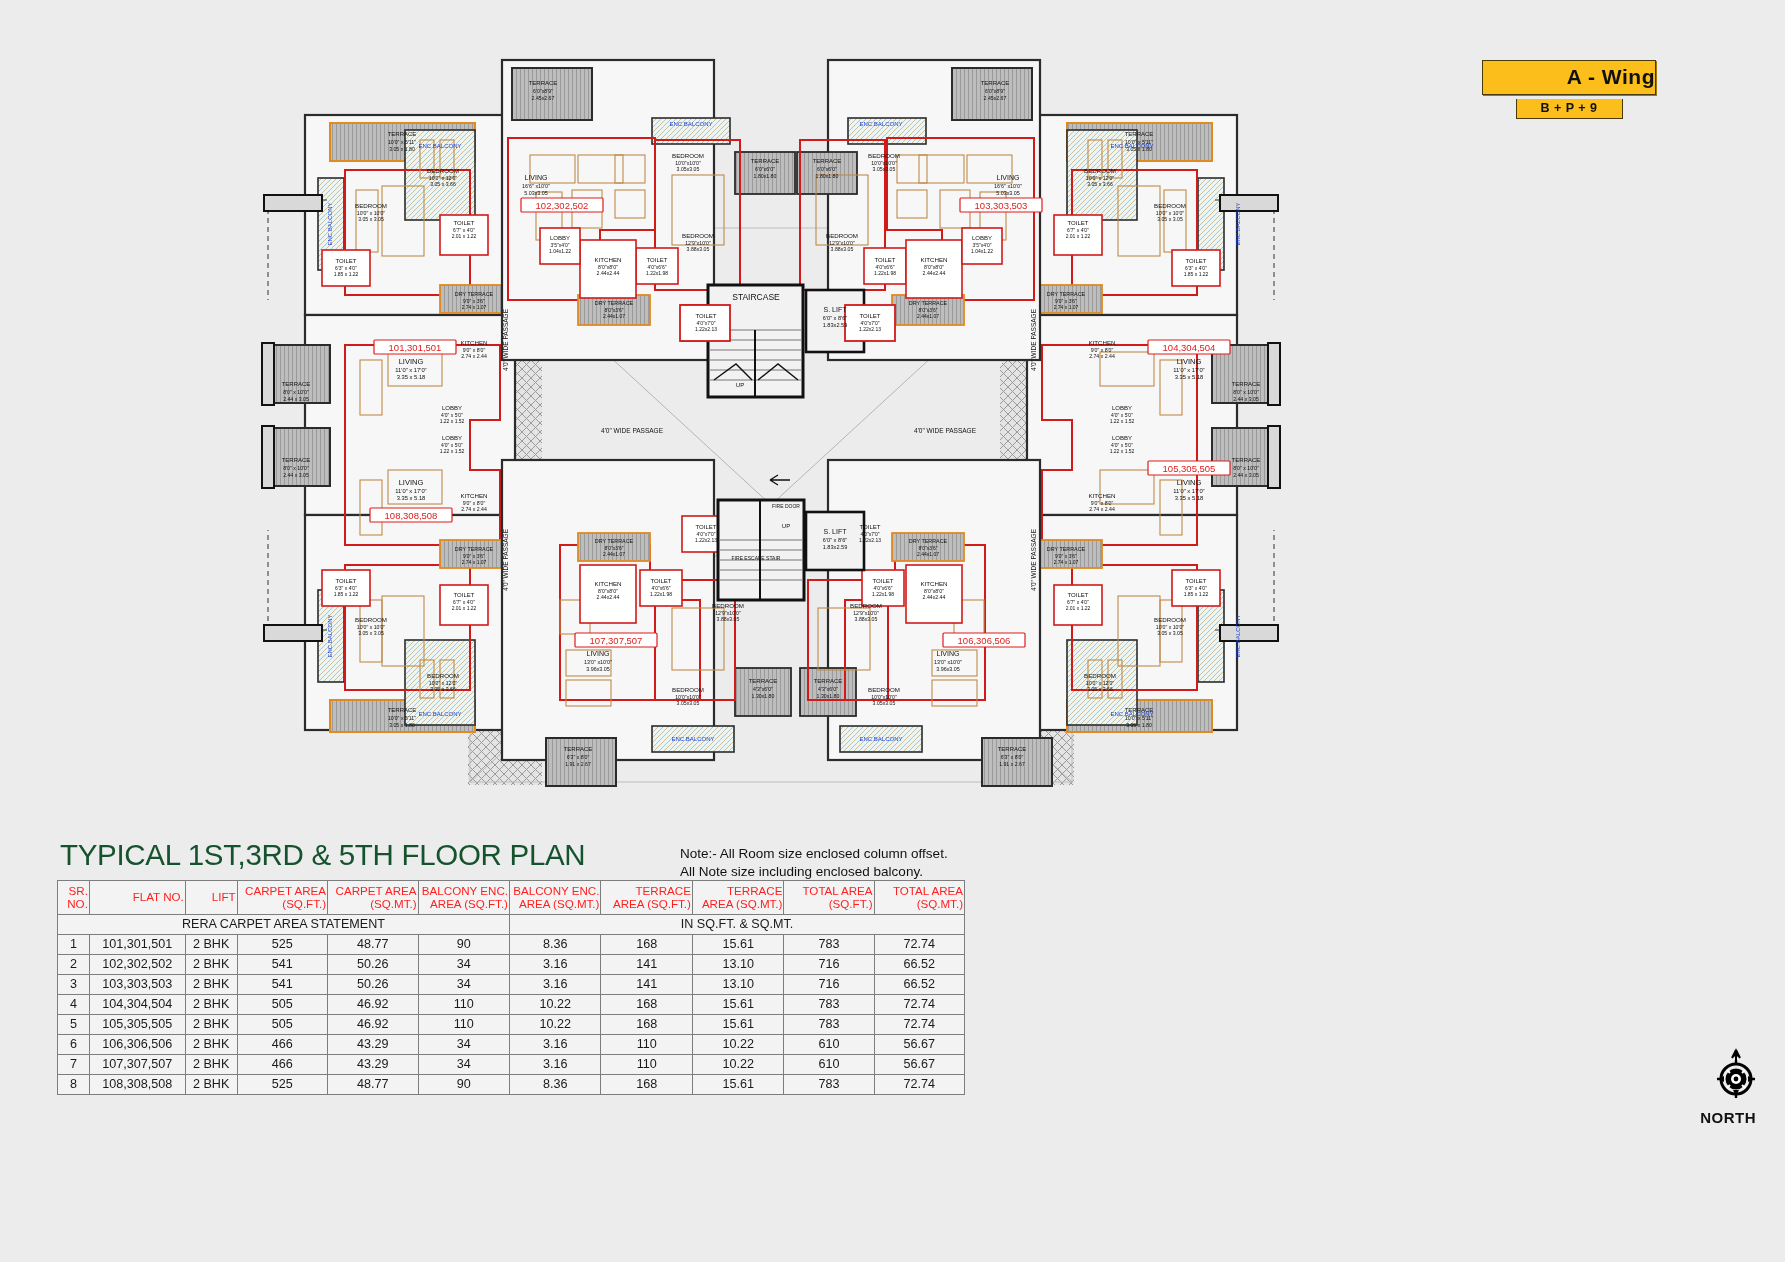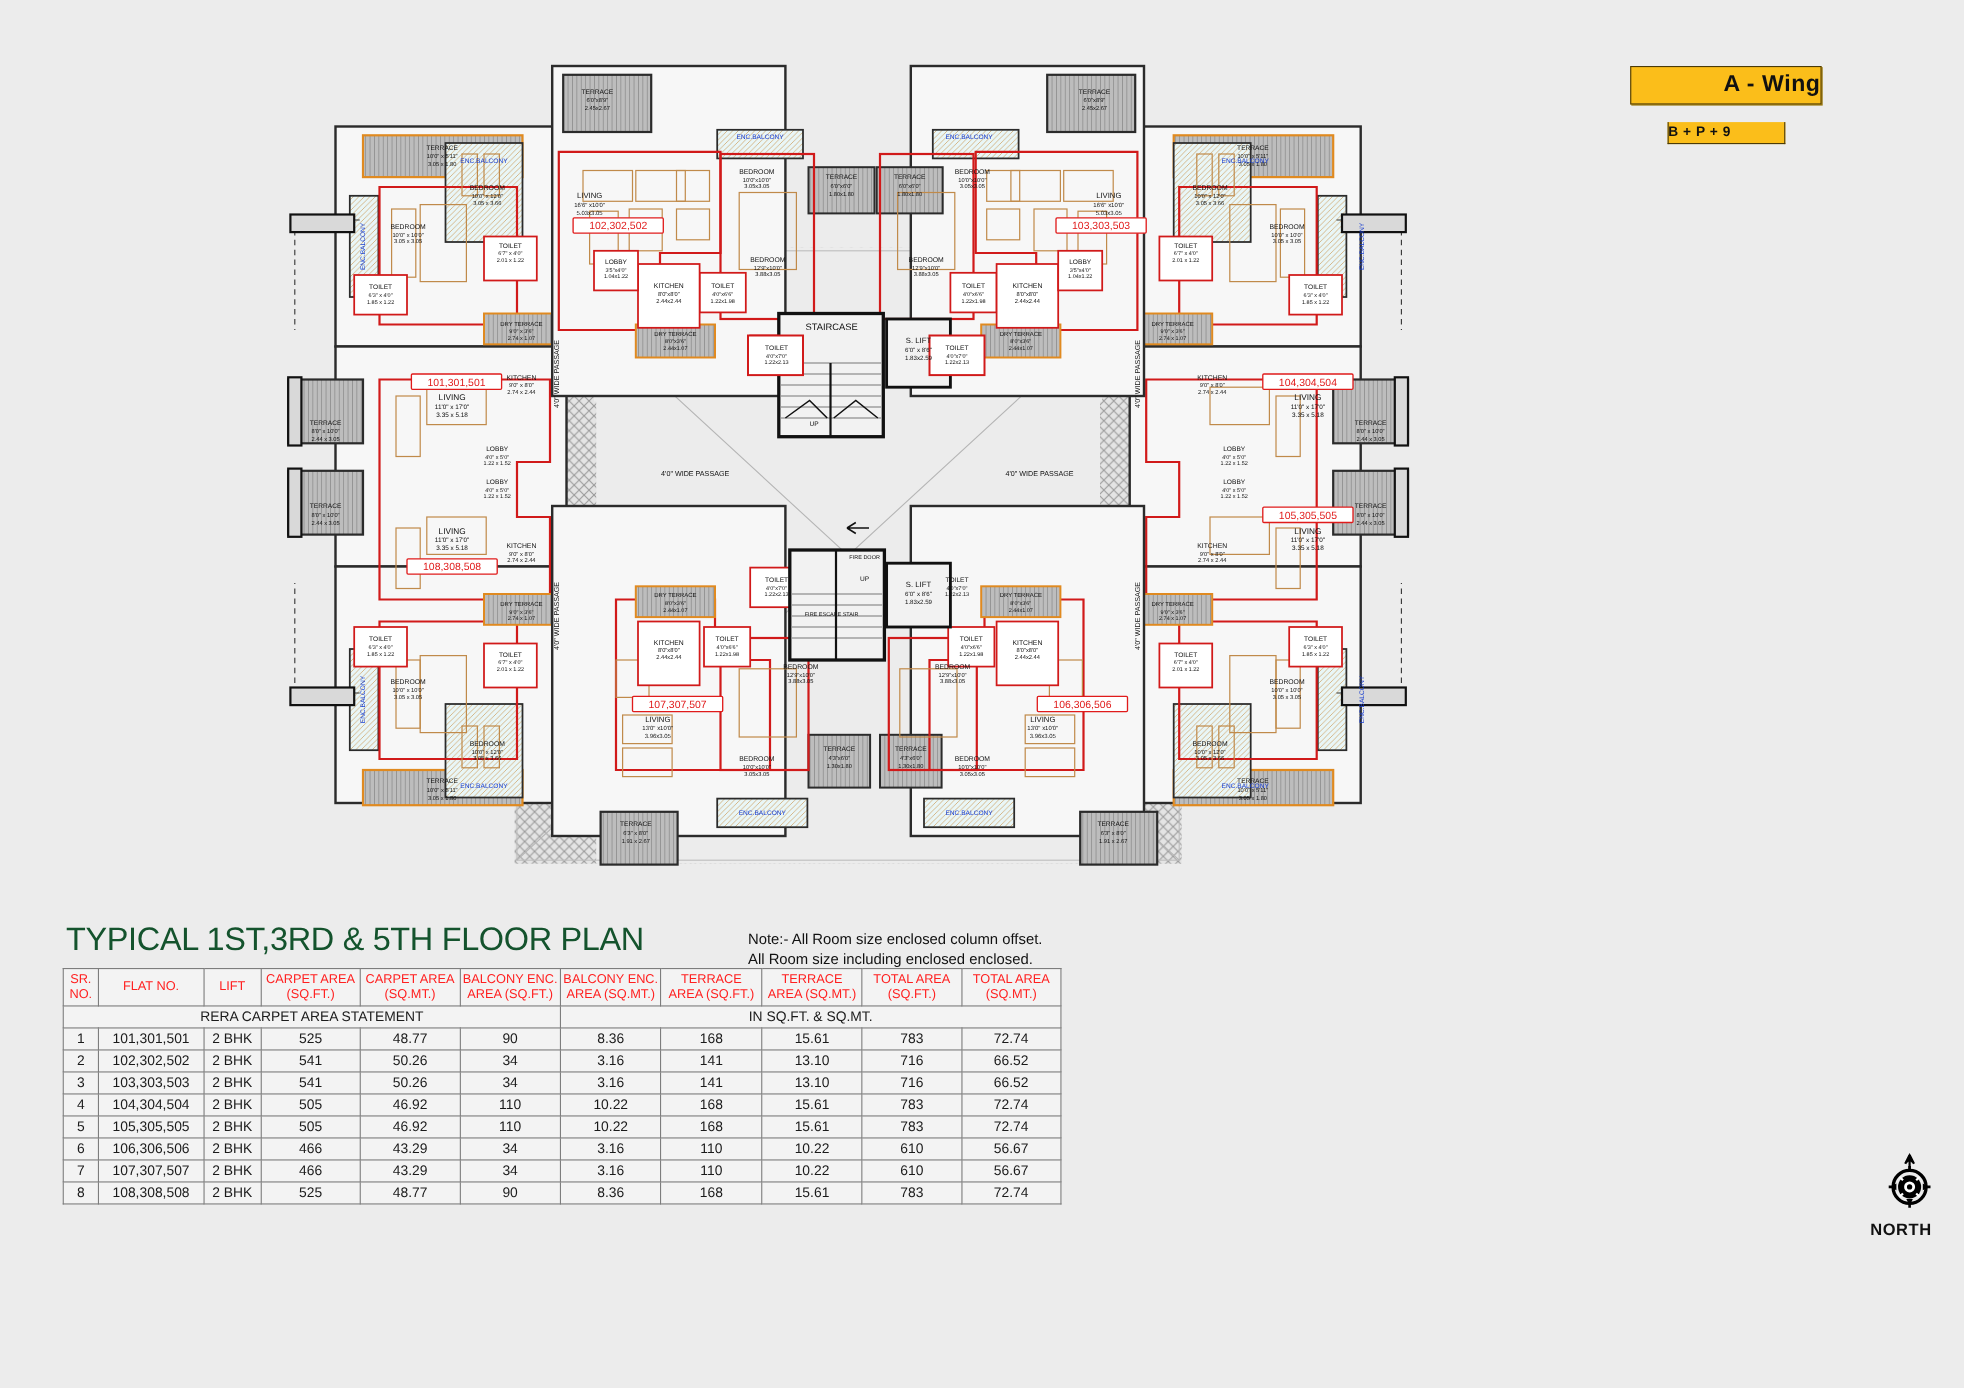--- a/index.html
+++ b/index.html
@@ -3,41 +3,41 @@
 <meta charset="utf-8">
 <style>
   html,body{margin:0;padding:0;background:#ececec;}
   body{width:1785px;height:1262px;position:relative;overflow:hidden;
        font-family:"Liberation Sans",sans-serif;color:#111;}
 
   
   #wing-legend{position:absolute;left:1482px;top:60px;width:174px;}
   .wing-main{background:#fbbe1a;border:1.5px solid #4a3a08;box-shadow:1px 1px 0 #9a7a10;
        text-align:right;font-size:21px;font-weight:700;letter-spacing:.5px;padding:4px 0 5px;}
-  .wing-sub{background:#fbbe1a;border:1.5px solid #4a3a08;border-top:none;width:105px;margin:16px auto;
-       text-align:left;font-size:12.5px;font-weight:700;padding:2px 0 3px;letter-spacing:.5px;}
+  .wing-sub{background:#fbbe1a;border:1.5px solid #4a3a08;border-top:none;width:105px;margin:4px auto;
+       text-align:center;font-size:12.5px;font-weight:700;padding:2px 0 3px;letter-spacing:.5px;}
 
   
   #compass{position:absolute;left:1636px;top:1048px;width:120px;text-align:right;}
   #compass .lbl{font-size:15px;font-weight:700;letter-spacing:.5px;margin-top:1px;}
 
   
   #plan-title{position:absolute;left:60px;top:838px;font-size:29.5px;font-weight:400;
        letter-spacing:-.3px;color:#14532d;}
   #plan-note{position:absolute;left:680px;top:845px;font-size:13.5px;line-height:1.35;color:#111;}
 
   
   #area-table{position:absolute;left:57px;top:880px;width:908px;border-collapse:collapse;
        background:#f3f3f3;}
   #area-table td,#area-table th{border:1px solid #7d7d7d;padding:0;}
   .tbl-cap{font-size:15px;text-align:left;padding:3px 0 3px 9px !important;font-weight:400;
        color:#111;background:#f0f0f0;}
   .tbl-cap-r{font-size:15px;text-align:right;padding:3px 12px 3px 0 !important;font-weight:400;
        color:#111;background:#f0f0f0;}
-  #area-table thead td{color:#ff2020;font-size:11.6px;text-align:center;line-height:1.12;
+  #area-table thead td{color:#ff2020;font-size:11.6px;text-align:right;line-height:1.12;
        padding:3px 1px 4px !important;font-weight:400;background:#f3f3f3;}
   #area-table tbody td{font-size:12.6px;text-align:center;color:#1a1a1a;
        padding:2px 1px 3px !important;background:#f3f3f3;}
   .c-sr{width:30px;} .c-flat{width:96px;} .c-type{width:52px;}
   .c-num{width:93px;}
 
   
   #plan{position:absolute;left:0;top:0;width:1785px;height:830px;}
   #plan svg{display:block;}
 </style>
@@ -683,21 +683,21 @@
 <div id="compass">
   <svg width="40" height="56" viewBox="0 0 40 56">
     <use href="#compassRose"></use>
   </svg>
   <div class="lbl">NORTH</div>
 </div>
 
 <div id="plan-title">TYPICAL 1ST,3RD &amp; 5TH FLOOR PLAN</div>
 <div id="plan-note">
   <div>Note:- All Room size enclosed column offset.</div>
-  <div>All Room size including enclosed enclosed.</div>
+  <div>All Note size including enclosed balcony.</div>
 </div>
 
 <table id="area-table">
   <tbody>
     <tr>
       <td class="tbl-cap" colspan="6">RERA CARPET AREA  STATEMENT</td>
       <td class="tbl-cap-r" colspan="5">IN SQ.FT. &amp; SQ.MT.</td>
     </tr>
   </tbody>
   <thead>

